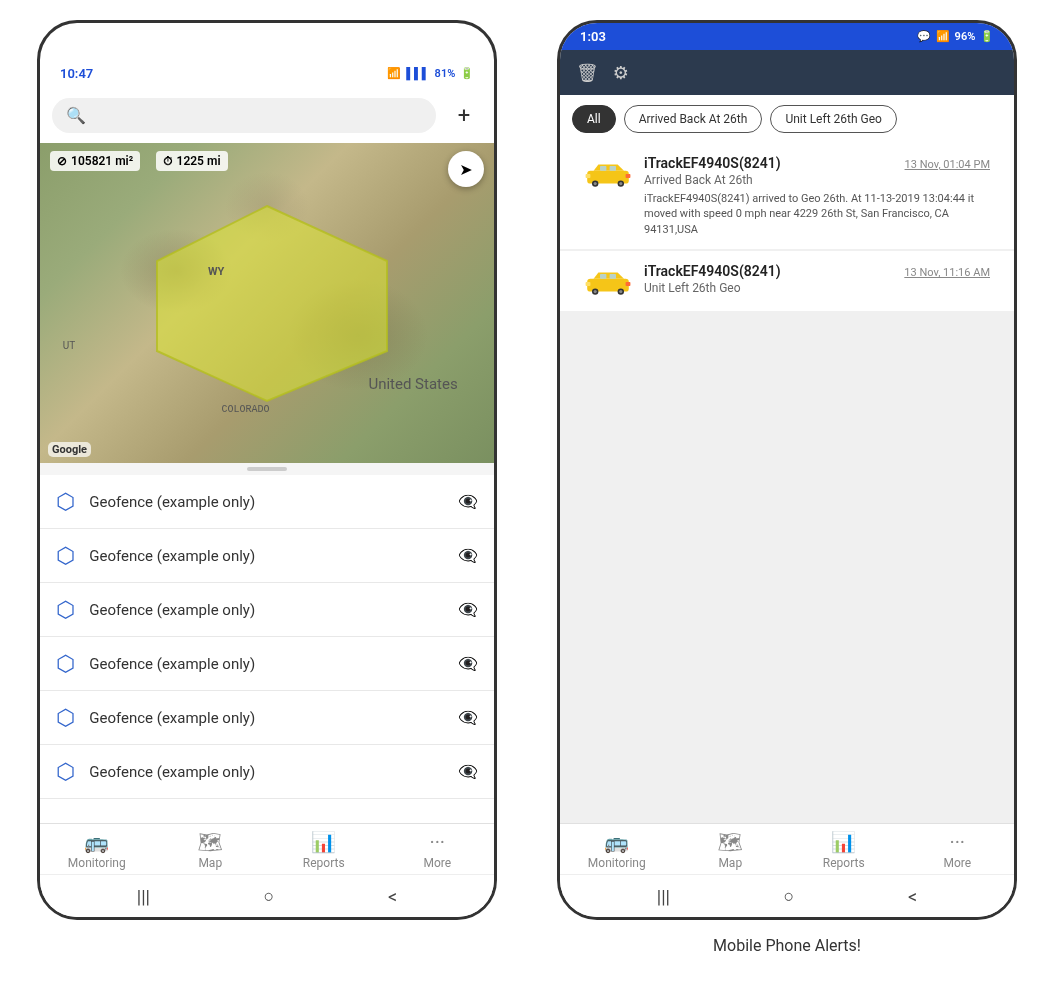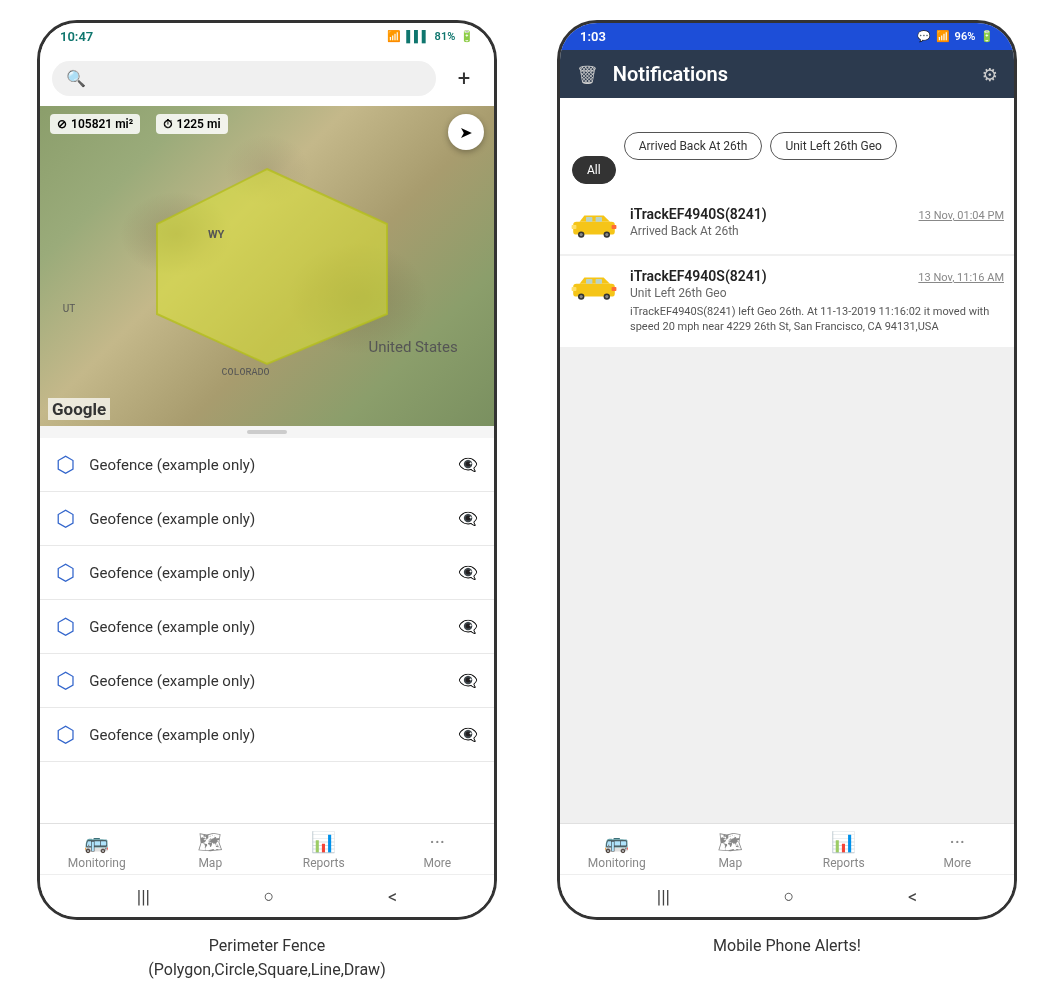--- a/index.html
+++ b/index.html
@@ -50,21 +50,22 @@
       padding: 6px 20px;
       display: flex;
       justify-content: space-between;
       align-items: center;
       font-size: 13px;
       font-weight: 600;
       flex-shrink: 0;
     }
     .status-bar.light {
       background: #fff;
-      color: #0f766e;
+      color: #1d4ed8;
+      margin-top: 37px;
     }
     .status-icons {
       display: flex;
       align-items: center;
       gap: 5px;
       font-size: 11px;
     }
     
     .search-bar-container {
       background: #fff;
@@ -188,26 +189,26 @@
       position: absolute;
       bottom: 35%;
       left: 5%;
       font-size: 10px;
       color: #555;
     }
     .google-logo {
       position: absolute;
       bottom: 6px;
       left: 8px;
-      font-size: 17px;
+      font-size: 11px;
       font-weight: bold;
       color: #333;
       background: rgba(255,255,255,0.7);
       padding: 1px 4px;
-      border-radius: 0;
+      border-radius: 5px;
     }
     
     .scroll-indicator {
       width: 100%;
       display: flex;
       justify-content: center;
       padding: 4px 0;
       background: #f5f5f5;
     }
     .scroll-dot {
@@ -315,32 +316,31 @@
       border: 1.5px solid #555;
       font-size: 12px;
       color: #333;
       cursor: pointer;
       white-space: nowrap;
     }
     .filter-tab.active {
       background: #333;
       color: #fff;
       border-color: #333;
-      margin-top: 48px;
     }
     
     .notif-list {
       flex: 1;
       background: #f0f0f0;
       overflow-y: auto;
     }
     .notif-item {
       background: #fff;
       margin-bottom: 2px;
-      padding: 12px 10px;
+      padding: 12px 24px;
       display: flex;
       gap: 12px;
       align-items: flex-start;
     }
     .notif-car-img {
       width: 48px;
       height: 30px;
       flex-shrink: 0;
       margin-top: 4px;
     }
@@ -503,42 +503,38 @@
         </div>
 
         <div class="android-nav">
           <span class="android-btn">|||</span>
           <span class="android-btn">○</span>
           <span class="android-btn">&lt;</span>
         </div>
 
       </div>
     </div>
-    <div class="caption-text">
-      Perimeter Fence<br>(Polygon,Circle,Square,Line,Draw)
-    </div>
   </div>
 
   <div class="phone-wrapper">
     <div class="phone-frame">
       <div class="phone-screen">
 
         <div class="status-bar">
           <span>1:03</span>
           <div class="status-icons">
             <span>💬</span>
             <span>📶</span>
             <span>96%</span>
             <span>🔋</span>
           </div>
         </div>
 
         <div class="notif-header">
           <span class="notif-icon-btn">🗑</span>
-          <span class="notif-title">Notifications</span>
           <span class="notif-icon-btn">⚙</span>
         </div>
 
         <div class="filter-tabs">
           <div class="filter-tab active">All</div>
           <div class="filter-tab">Arrived Back At 26th</div>
           <div class="filter-tab">Unit Left 26th Geo</div>
         </div>
 
         <div class="notif-list">
@@ -557,20 +553,21 @@
         <rect x="2" y="18" width="6" height="5" rx="1" fill="#FFE066"></rect>
         <rect x="52" y="18" width="6" height="5" rx="1" fill="#FF6B35"></rect>
       </svg>
     </div>
     <div class="notif-content">
       <div class="notif-top-row">
         <span class="notif-device-name">iTrackEF4940S(8241)</span>
         <span class="notif-time">13 Nov, 01:04 PM</span>
       </div>
       <div class="notif-subtitle">Arrived Back At 26th</div>
+      <div class="notif-body">iTrackEF4940S(8241) arrived to Geo 26th.    At 11-13-2019 13:04:44 it moved with speed 0 mph near 4229 26th St, San Francisco, CA 94131,USA</div>
     </div>
   </div>
             <div class="notif-item">
     <div class="notif-car-img">
       <svg class="car-shape" viewBox="0 0 60 36" fill="none" xmlns="http://www.w3.org/2000/svg">
         <rect x="4" y="14" width="52" height="16" rx="4" fill="#F5C518"></rect>
         <path d="M12 14 L18 6 L42 6 L50 14 Z" fill="#F5C518"></path>
         <rect x="20" y="8" width="8" height="6" rx="1" fill="#aad4f5" opacity="0.8"></rect>
         <rect x="32" y="8" width="8" height="6" rx="1" fill="#aad4f5" opacity="0.8"></rect>
         <circle cx="14" cy="30" r="4" fill="#333"></circle>
@@ -580,21 +577,20 @@
         <rect x="2" y="18" width="6" height="5" rx="1" fill="#FFE066"></rect>
         <rect x="52" y="18" width="6" height="5" rx="1" fill="#FF6B35"></rect>
       </svg>
     </div>
     <div class="notif-content">
       <div class="notif-top-row">
         <span class="notif-device-name">iTrackEF4940S(8241)</span>
         <span class="notif-time">13 Nov, 11:16 AM</span>
       </div>
       <div class="notif-subtitle">Unit Left 26th Geo</div>
-      <div class="notif-body">iTrackEF4940S(8241) left Geo 26th.   At 11-13-2019 11:16:02 it moved with speed 20 mph near 4229 26th St, San Francisco, CA 94131,USA</div>
     </div>
   </div>
           </div>
 
         <div class="bottom-nav">
           <div class="nav-item">
             <span class="nav-icon">🚌</span>
             <span class="nav-label">Monitoring</span>
           </div>
           <div class="nav-item">

